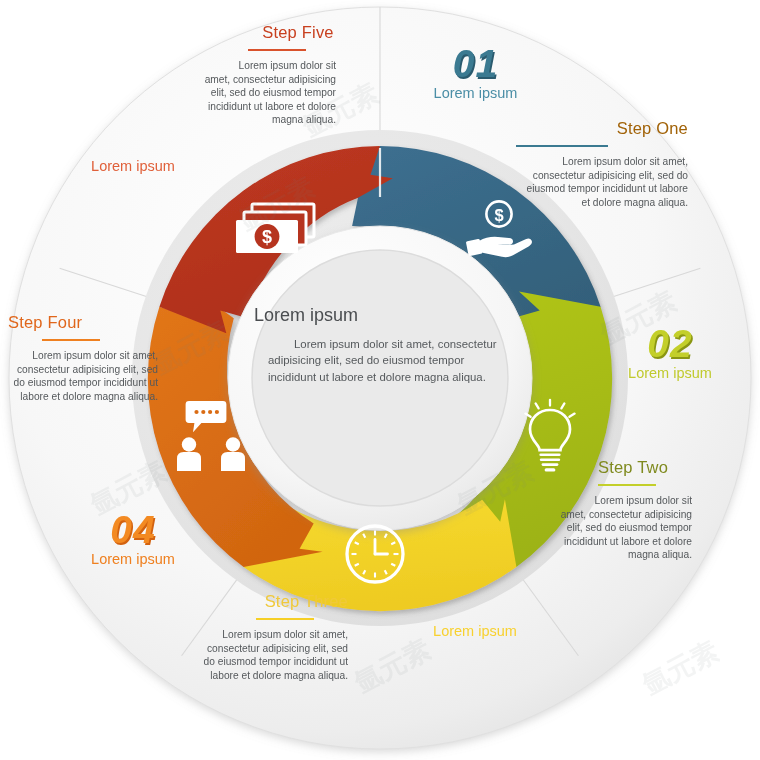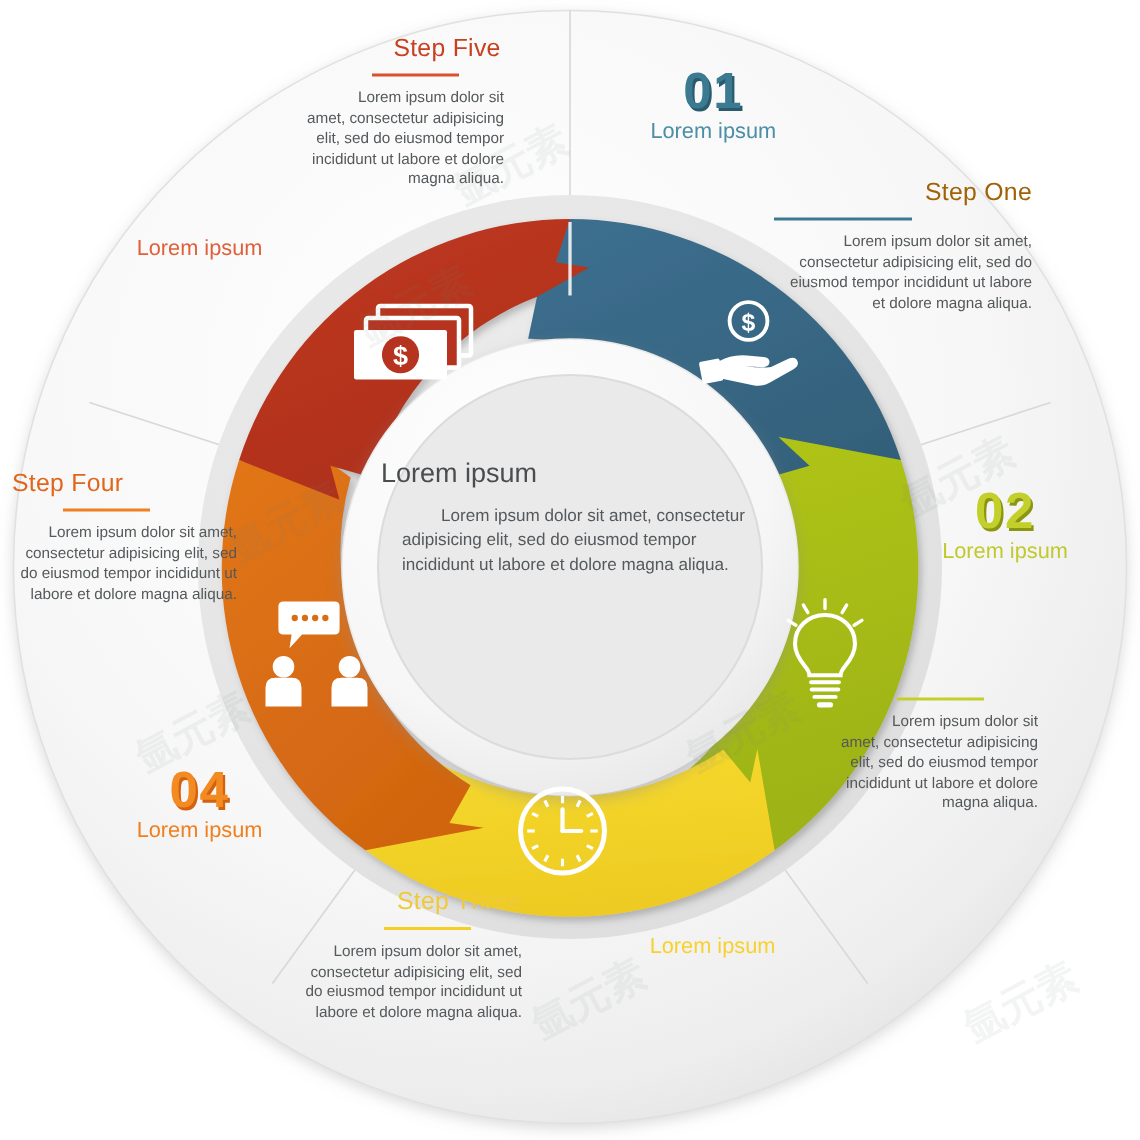--- a/index.html
+++ b/index.html
@@ -9,21 +9,21 @@
     -webkit-font-smoothing:antialiased;
   }
   #stage{position:relative;width:760px;height:760px;}
   #wheel{position:absolute;left:0;top:0;width:760px;height:760px;}
 
   
   .blk{position:absolute;}
   .step-title{font-size:16.5px;letter-spacing:.2px;white-space:nowrap;}
   .rule{height:2px;border:0;margin:7px 0 8px 0;}
   .body{font-size:10.2px;line-height:13.6px;color:#55595c;text-indent:22px;}
-  .num{font-size:34px;font-weight:700;line-height:.92;letter-spacing:1px;}
+  .num{font-size:39px;font-weight:700;line-height:.92;letter-spacing:1px;font-style:italic;}
   .numlabel{font-size:14.5px;line-height:1.1;margin-top:4px;white-space:nowrap;}
 
   
   .ta-r{text-align:right;}
   .ta-c{text-align:center;}
 
   
   #centre{
     position:absolute;left:250px;top:305px;width:262px;text-align:right;
   }
@@ -259,20 +259,21 @@
     <div class="step-title" style="color:#a16207;text-align:right;">Step One</div>
     <hr class="rule" style="background:#3b7a91;width:92px;margin-left:0;">
     <div class="body">Lorem ipsum dolor sit amet, consectetur adipisicing elit, sed do eiusmod tempor incididunt ut labore et dolore magna aliqua.</div>
   </div>
 
   <div class="blk ta-c" style="left:600px;top:326px;width:140px;">
     <div class="num" style="color:#c3cf2a;text-shadow:1.5px 2px 0 #8a9612;">02</div>
     <div class="numlabel" style="color:#c0ca2e;">Lorem ipsum</div>
   </div>
   <div class="blk ta-r" style="left:552px;top:458px;width:140px;">
+    <div class="step-title" style="color:#7f8a1e;text-align:left;padding-left:46px;">Step Two</div>
     <hr class="rule" style="background:#c3cf2a;width:58px;margin-left:46px;">
     <div class="body">Lorem ipsum dolor sit amet, consectetur adipisicing elit, sed do eiusmod tempor incididunt ut labore et dolore magna aliqua.</div>
   </div>
 
   <div class="blk ta-r" style="left:196px;top:592px;width:152px;">
     <div class="step-title" style="color:#f0c93a;text-align:right;padding-left:36px;">Step Three</div>
     <hr class="rule" style="background:#f6cf26;width:58px;margin-left:60px;">
     <div class="body">Lorem ipsum dolor sit amet, consectetur adipisicing elit, sed do eiusmod tempor incididunt ut labore et dolore magna aliqua.</div>
   </div>
   <div class="blk ta-c" style="left:405px;top:620px;width:140px;">

